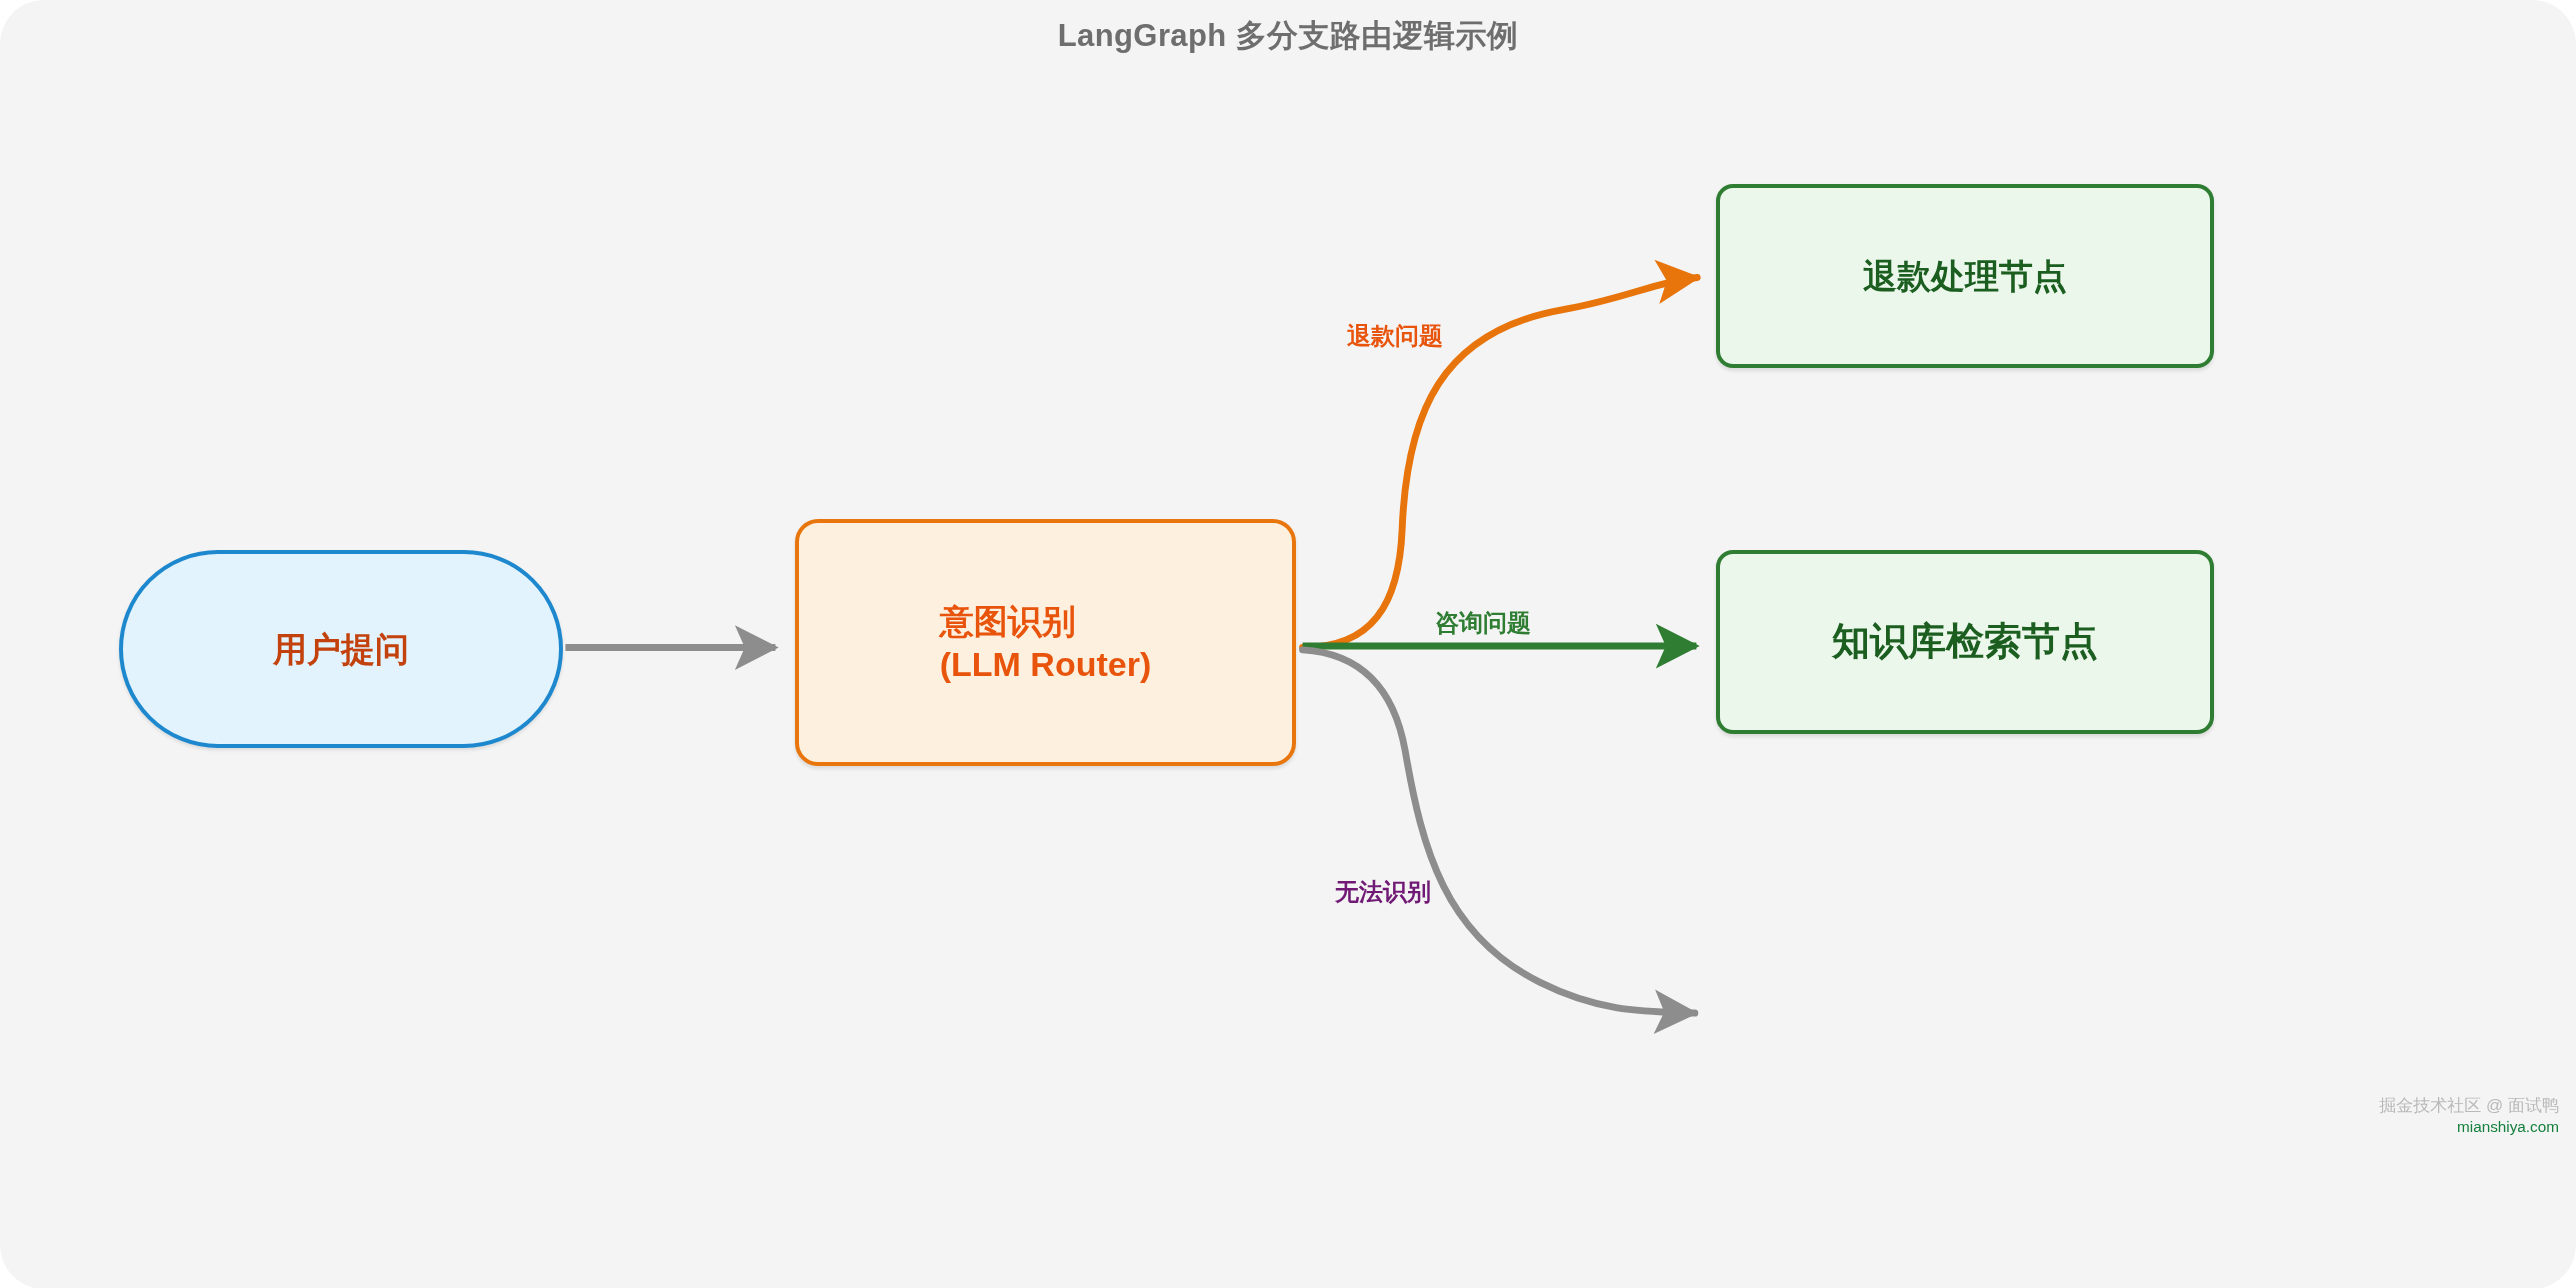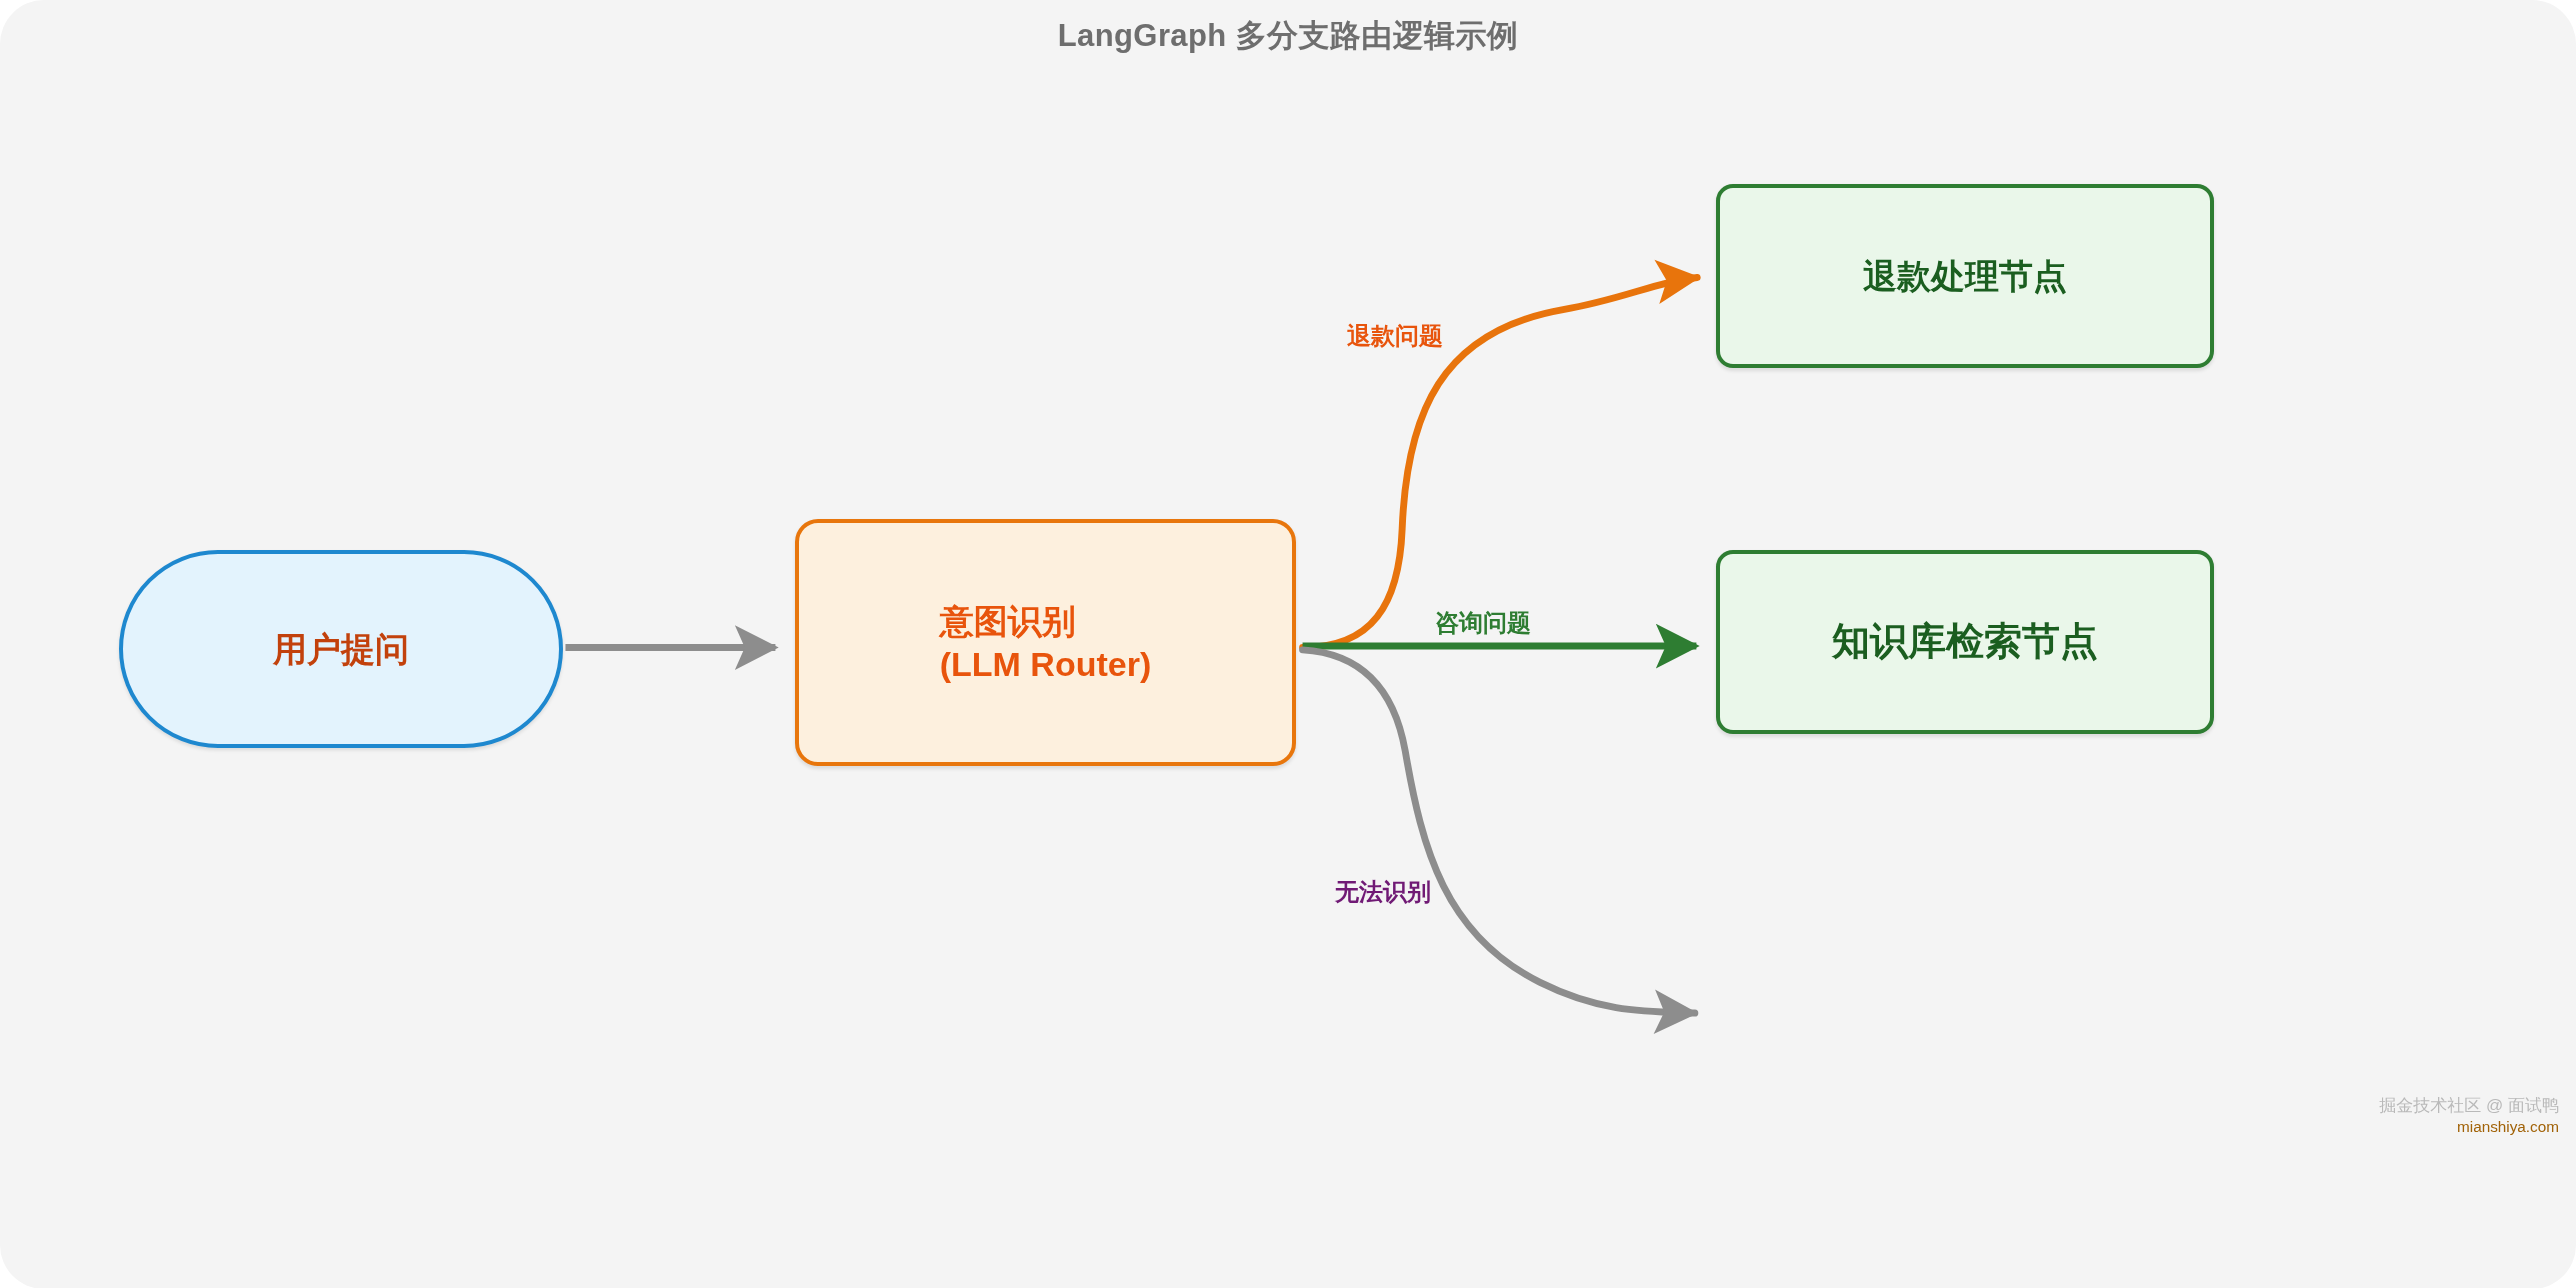--- a/index.html
+++ b/index.html
@@ -37,21 +37,21 @@
 
   .edge-label{position:absolute;font-size:24px;font-weight:bold;
               white-space:nowrap;}
   .edge-label.refund{left:1347px;top:320px;color:#e8540c;}
   .edge-label.query{left:1435px;top:607px;color:#2e7d32;}
   .edge-label.fallback{left:1335px;top:876px;color:#701a75;}
 
   .watermark{position:absolute;right:17px;bottom:4.6px;text-align:right;
              color:#b9b9b9;}
   .wm-line1{font-size:17px;margin-left:28px;}
-  .wm-line2{font-size:15.3px;color:#a16207;margin-top:1.5px;}
+  .wm-line2{font-size:15.3px;color:#15803d;margin-top:1.5px;}
 </style>
 </head>
 <body>
 
 <div id="stage">
   <div id="panel"></div>
 
   <div class="title">LangGraph 多分支路由逻辑示例</div>
 
   <svg id="diagram" viewBox="0 0 3362 1682">

